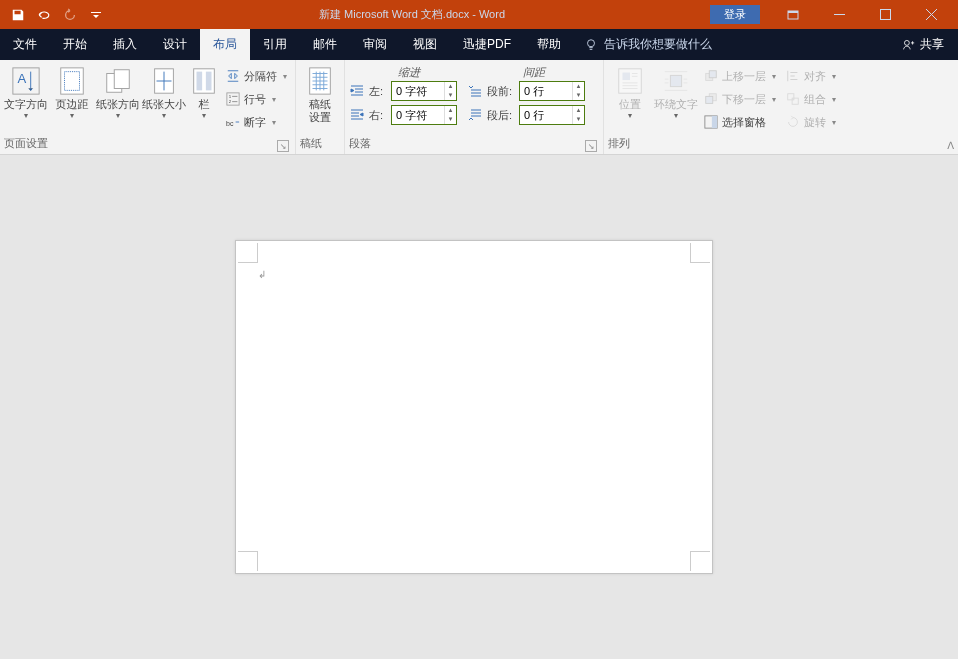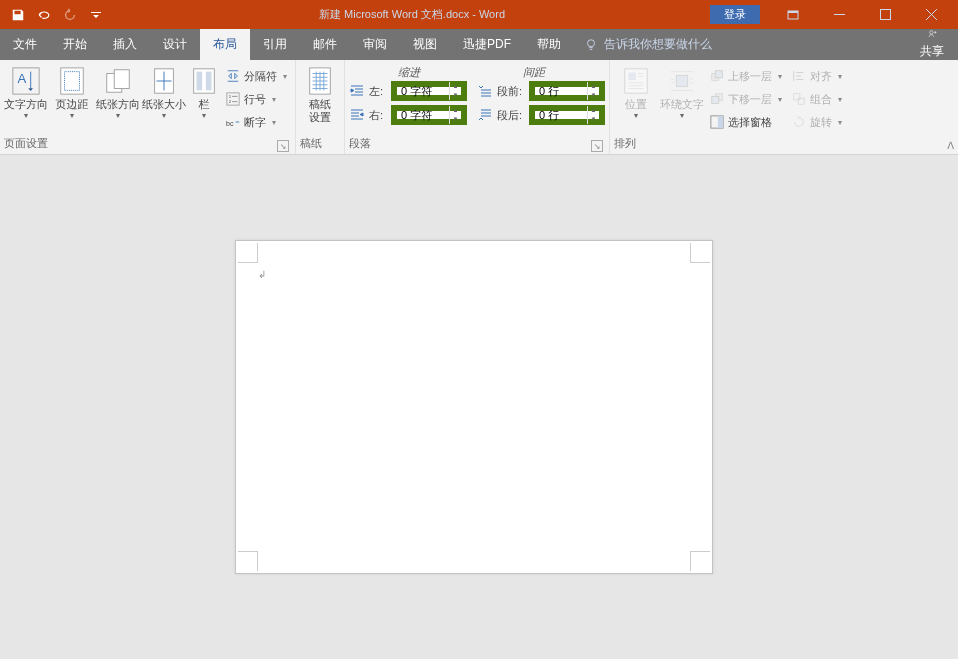--- a/index.html
+++ b/index.html
@@ -6,26 +6,26 @@
 body { width: 958px; height: 659px; overflow: hidden; background: #e6e6e6; }
 
 .titlebar { height: 29px; background: #c2410c; display: flex; align-items: center; color: #fff; font-size: 11px; }
 .titlebar-qat { display: flex; align-items: center; gap: 2px; padding: 0 6px; }
 .qat-btn { width: 24px; height: 24px; display: flex; align-items: center; justify-content: center; cursor: pointer; }
 .titlebar-title { flex: 1; text-align: center; color: #cbd8ec; }
 .titlebar-right { display: flex; align-items: center; margin-right: 4px; }
 .login-btn { background: #3e6bb0; padding: 2px 14px; font-size: 11px; color: #fff; margin-right: 10px; cursor: pointer; }
 .win-btn { width: 46px; height: 29px; display: flex; align-items: center; justify-content: center; color: #cbd8ec; cursor: pointer; }
 
-.tabbar { height: 31px; background: #737373; display: flex; align-items: stretch; color: #fff; font-size: 12px; }
+.tabbar { height: 31px; background: #0f172a; display: flex; align-items: stretch; color: #fff; font-size: 12px; }
 .tab { padding: 0 13px; display: flex; align-items: center; cursor: pointer; }
 .tab.active { background: #f3f3f3; color: #2b579a; }
 .tellme { display: flex; align-items: center; padding: 0 10px; color: #cbd8ec; gap: 6px; cursor: text; }
 .tabbar-spacer { flex: 1; }
-.share { display: flex; align-items: center; gap: 5px; color: #fff; padding: 0 14px; cursor: pointer; flex-direction: column; }
+.share { display: flex; align-items: center; gap: 5px; color: #fff; padding: 0 14px; cursor: pointer; }
 
 .ribbon { height: 95px; background: #f3f3f3; border-bottom: 1px solid #d4d4d4; display: flex; font-size: 11px; color: #444; position: relative; }
 .group { border-right: 1px solid #e1e1e1; display: flex; flex-direction: column; align-items: stretch; padding: 3px 4px 0 4px; }
 .group-body { flex: 1; display: flex; align-items: flex-start; gap: 2px; }
 .group-label { font-size: 11px; color: #666; padding: 2px 0 3px 0; position: relative; }
 .group-label .launcher { position: absolute; right: 2px; bottom: 2px; width: 12px; height: 12px; border: 1px solid #aaa; font-size: 8px; display: flex; align-items: center; justify-content: center; color: #888; cursor: pointer; }
 
 .big-btn { display: flex; flex-direction: column; align-items: center; width: 44px; padding: 2px 0; cursor: pointer; }
 .big-btn .icon-box { width: 32px; height: 32px; display: flex; align-items: center; justify-content: center; }
 .big-btn .lbl { font-size: 11px; text-align: center; line-height: 13px; margin-top: 1px; }
@@ -35,21 +35,21 @@
 
 .stack { display: flex; flex-direction: column; gap: 1px; padding-top: 2px; }
 .small-btn { display: flex; align-items: center; gap: 4px; height: 22px; padding: 0 4px; cursor: pointer; font-size: 11px; white-space: nowrap; }
 .small-btn.disabled { color: #b0b0b0; }
 .small-btn.disabled svg { opacity: 0.35; }
 .small-btn .dd { font-size: 8px; color: #888; margin-left: 2px; }
 
 .para-section { display: flex; flex-direction: column; padding-top: 2px; }
 .para-row { display: flex; align-items: center; gap: 4px; height: 22px; margin-bottom: 2px; }
 .para-row .lbl { font-size: 11px; width: 18px; }
-.spin { display: flex; align-items: center; border: 6px solid #4d7c0f; background: #fff; height: 20px; }
+.spin { display: flex; align-items: center; border: 1px solid #4d7c0f; background: #fff; height: 20px; }
 .spin input { border: none; width: 52px; font-size: 11px; padding: 0 4px; outline: none; background: transparent; }
 .spin .spinbtns { display: flex; flex-direction: column; width: 12px; border-left: 1px solid #ddd; }
 .spin .spinbtns div { height: 9px; font-size: 7px; text-align: center; line-height: 7px; cursor: pointer; color: #666; }
 .para-header { display: flex; font-size: 11px; color: #555; font-style: italic; }
 .para-header span:first-child { width: 120px; text-align: center; }
 .para-header span:last-child { width: 130px; text-align: center; }
 
 .collapse-ribbon { position: absolute; right: 4px; bottom: 3px; font-size: 10px; color: #888; cursor: pointer; }
 
 .doc-area { position: relative; height: 504px; background: #e6e6e6; overflow: hidden; }

